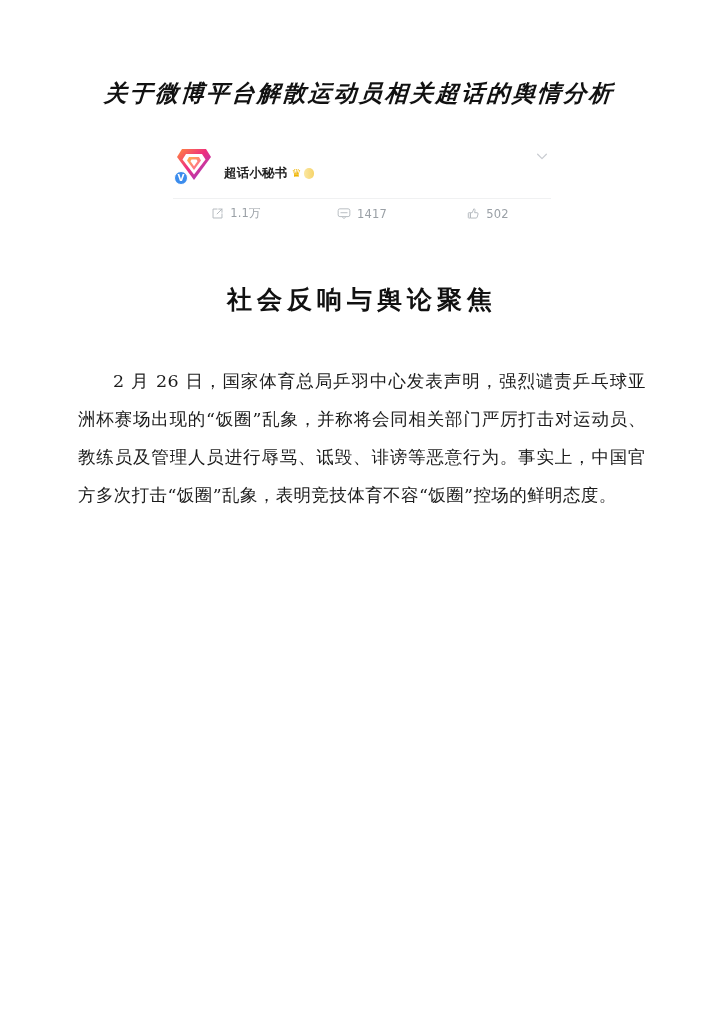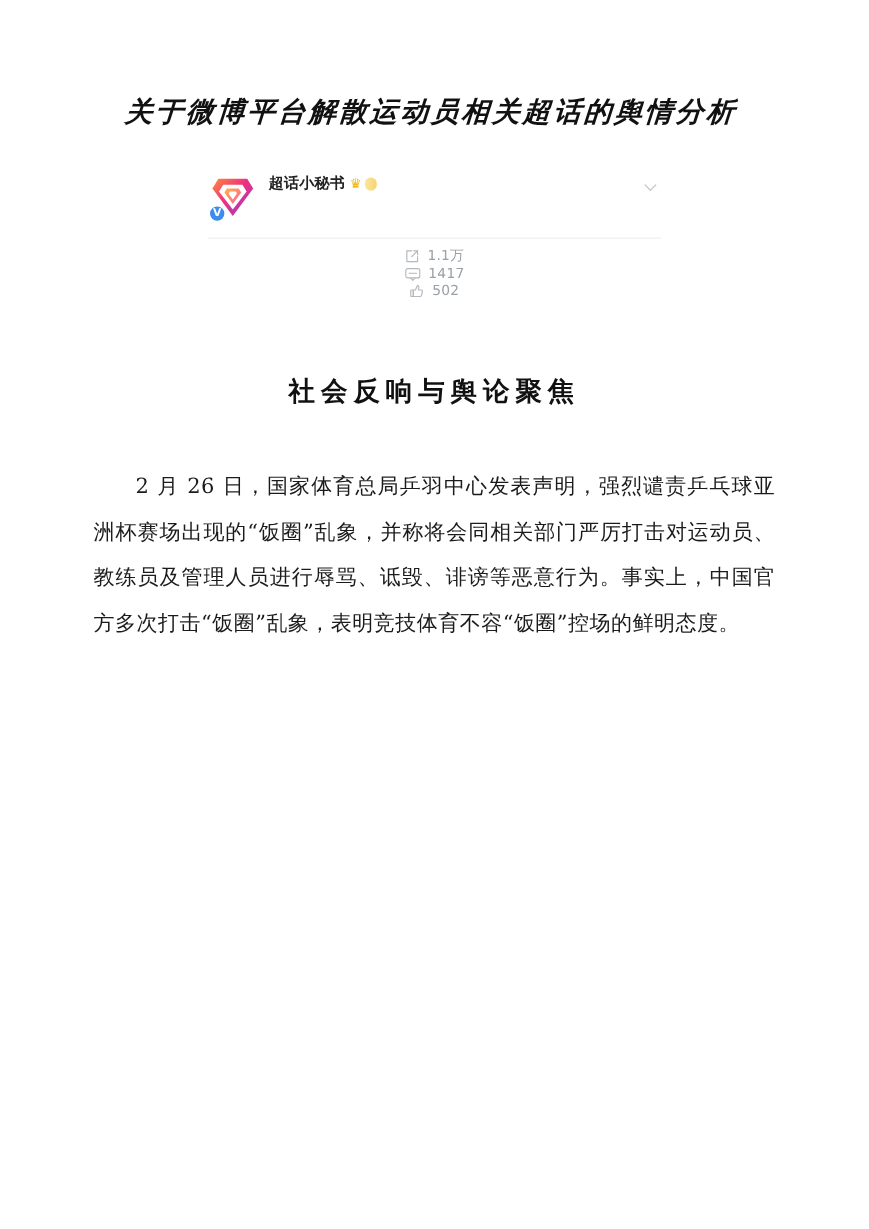--- a/index.html
+++ b/index.html
@@ -88,21 +88,21 @@
     border-radius: 50%;
     background: #3b8ced;
     border: 1.5px solid #ffffff;
     color: #ffffff;
     font-size: 9px;
     line-height: 12px;
     text-align: center;
     font-weight: bold;
     box-sizing: border-box;
   }
-  .wb-meta { flex: 1 1 auto; min-width: 0; padding-top: 2px; }
+  .wb-meta { flex: 1 1 auto; min-width: 0; padding-top: 2px; margin-top: 20px; }
   .wb-namerow { display: flex; align-items: center; }
   .wb-name {
     font-size: 12.5px;
     font-weight: 700;
     color: #222222;
     letter-spacing: 0.2px;
   }
   .wb-crown {
     margin-left: 4px;
     font-size: 11px;
@@ -143,40 +143,39 @@
     letter-spacing: 0.1px;
     text-align: justify;
   }
   .wb-body .tag { display: block; }
   .wb-actions {
     margin-top: 13px;
     border-top: 1px solid #f0f1f2;
     padding-top: 7px;
     display: flex;
     align-items: center;
-    flex-direction: column;
   }
   .wb-action {
     flex: 1 1 0;
     display: flex;
     align-items: center;
     justify-content: center;
     color: #9aa0a6;
     font-size: 11.5px;
   }
   .wb-action svg { margin-right: 6px; }
   .wb-action .cnt { letter-spacing: 0.2px; }
 
   
   .section-heading {
     margin: 0;
     padding-top: 54px;
     text-align: center;
     font-family: Liberation Mono, monospace;
-    font-size: 22px;
+    font-size: 25px;
     font-weight: 700;
     letter-spacing: 5px;
     color: #111111;
   }
 
   #para-reaction { margin-top: 46px; }
 </style>
 </head>
 <body>
 

